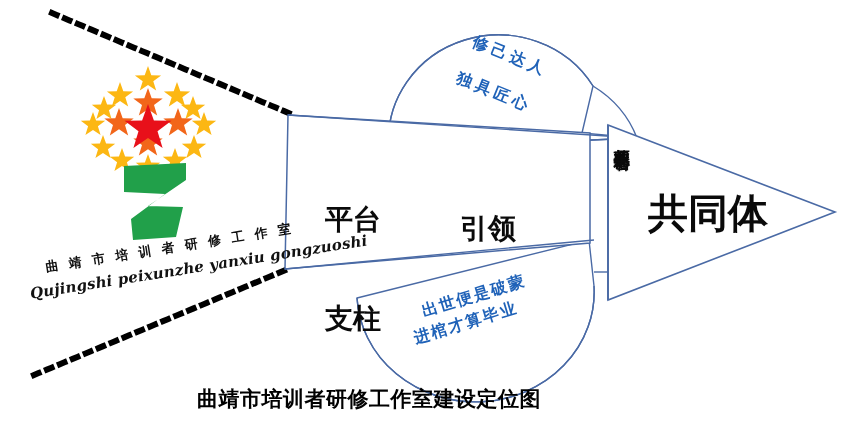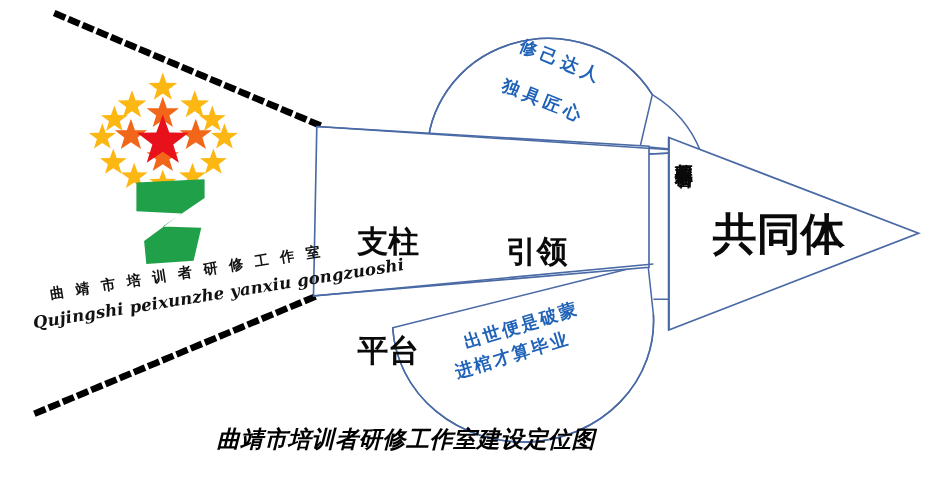--- a/index.html
+++ b/index.html
@@ -28,21 +28,20 @@
     position: absolute;
     left: 0;
     top: 385px;
     width: 738px;
     text-align: center;
     font-family: "DejaVu Serif", "Liberation Serif", serif;
     font-size: 21px;
     font-weight: 700;
     color: #000000;
     letter-spacing: 0.5px;
-    font-style: italic;
   }
   .blk {
     position: absolute;
     font-family: "DejaVu Sans", "Liberation Sans", sans-serif;
     font-weight: 700;
     color: #0a0a0a;
     line-height: 1.18;
     white-space: pre;
   }
   #block-team {
@@ -207,22 +206,22 @@
 
   <div class="logo-text" id="logo-cn">曲 靖 市 培 训 者 研 修 工 作 室</div>
   <div class="logo-text" id="logo-py">Qujingshi peixunzhe yanxiu gongzuoshi</div>
 
   <div class="arc-text" id="arc-top-line1">修己达人</div>
   <div class="arc-text" id="arc-top-line2">独具匠心</div>
   <div class="arc-text" id="arc-bottom-line1">出世便是破蒙</div>
   <div class="arc-text" id="arc-bottom-line2">进棺才算毕业</div>
 
   <div class="blk" id="block-team">
+    <div>平台</div>
     <div>支柱</div>
-    <div>平台</div>
   </div>
 
   <div class="blk" id="block-radiate">
     <div>引领</div>
   </div>
 
   <div class="blk" id="block-vertical">教师兼职培训者</div>
 
   <div class="blk" id="block-community">共同体</div>
 

